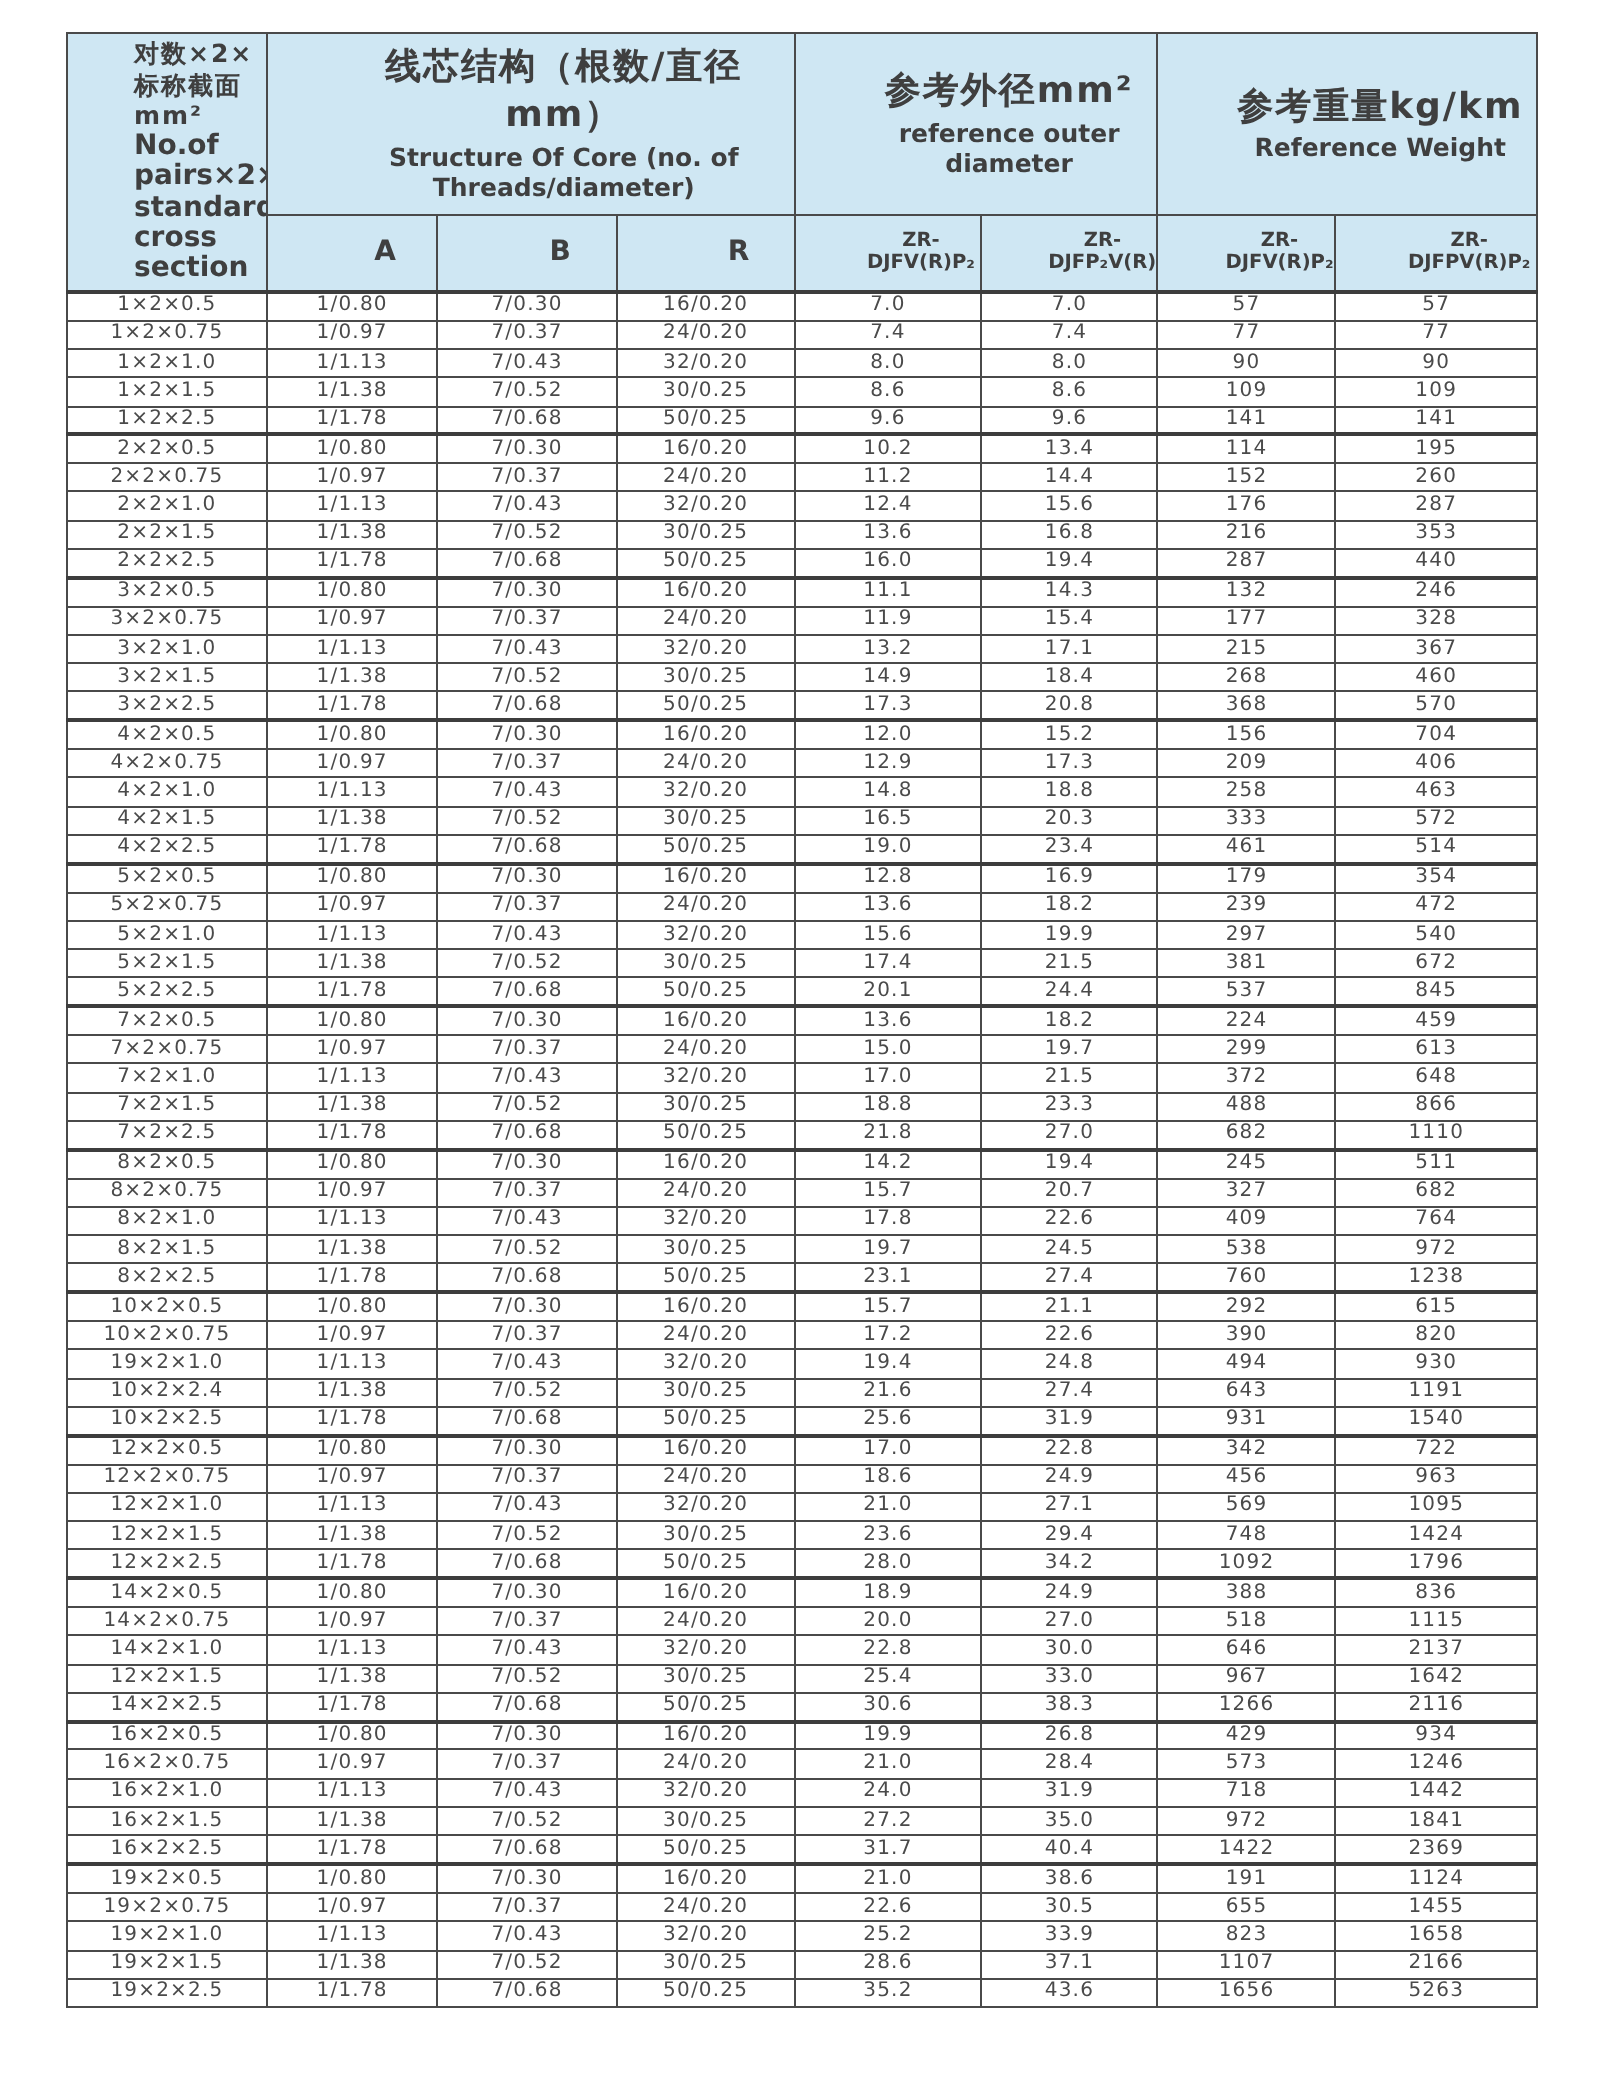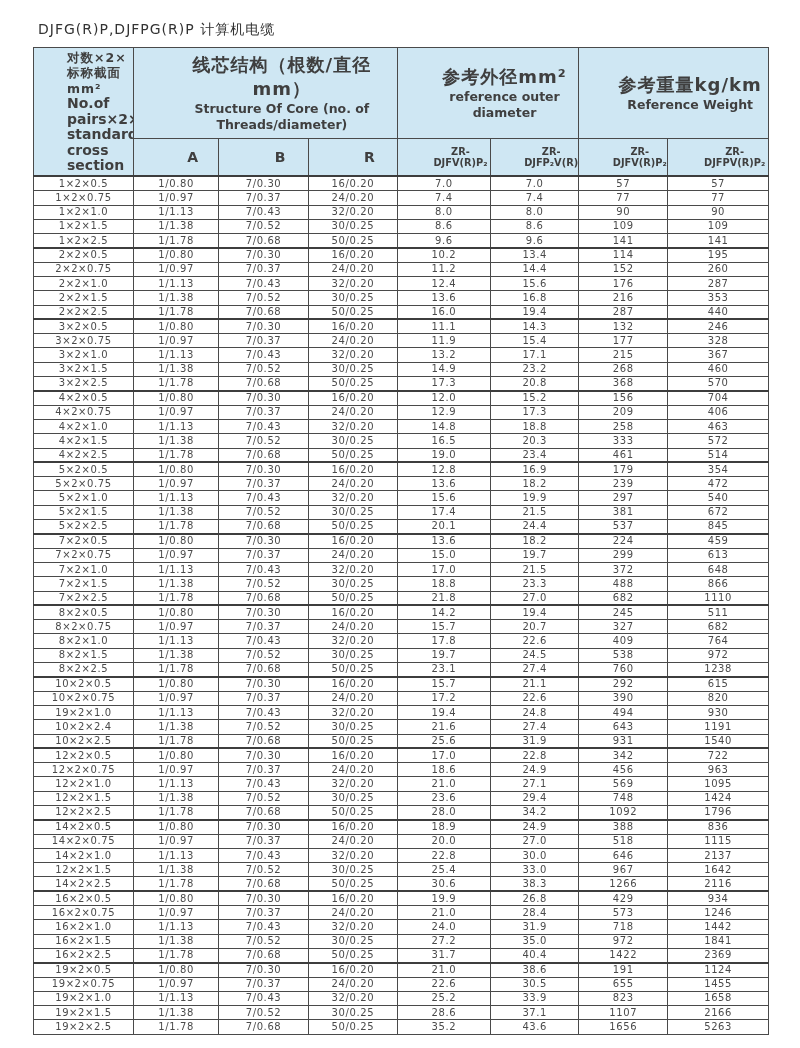--- a/index.html
+++ b/index.html
@@ -53,21 +53,20 @@
     line-height: 1;
     white-space: nowrap;
   }
   .spec-table thead { border-bottom: 2px solid #3d3d3d; }
   .spec-table tbody tr.group-start td { border-top: 2px solid #3d3d3d; }
 </style>
 </head>
 <body>
 
 <div class="titles">
-  <div class="title-line">DJFG(R)P,DJFPG(R)P 计算机电缆</div>
 </div>
 
 <table class="spec-table">
   <colgroup>
     <col style="width:13.6%">
       <col style="width:11.6%">
       <col style="width:12.2%">
       <col style="width:12.1%">
     <col style="width:12.7%">
       <col style="width:12.0%">
@@ -233,21 +232,21 @@
         <td>17.1</td>
         <td>215</td>
         <td>367</td>
       </tr>
       <tr>
         <td>3×2×1.5</td>
         <td>1/1.38</td>
         <td>7/0.52</td>
         <td>30/0.25</td>
         <td>14.9</td>
-        <td>23.2</td>
+        <td>18.4</td>
         <td>268</td>
         <td>460</td>
       </tr>
       <tr>
         <td>3×2×2.5</td>
         <td>1/1.78</td>
         <td>7/0.68</td>
         <td>50/0.25</td>
         <td>17.3</td>
         <td>20.8</td>

